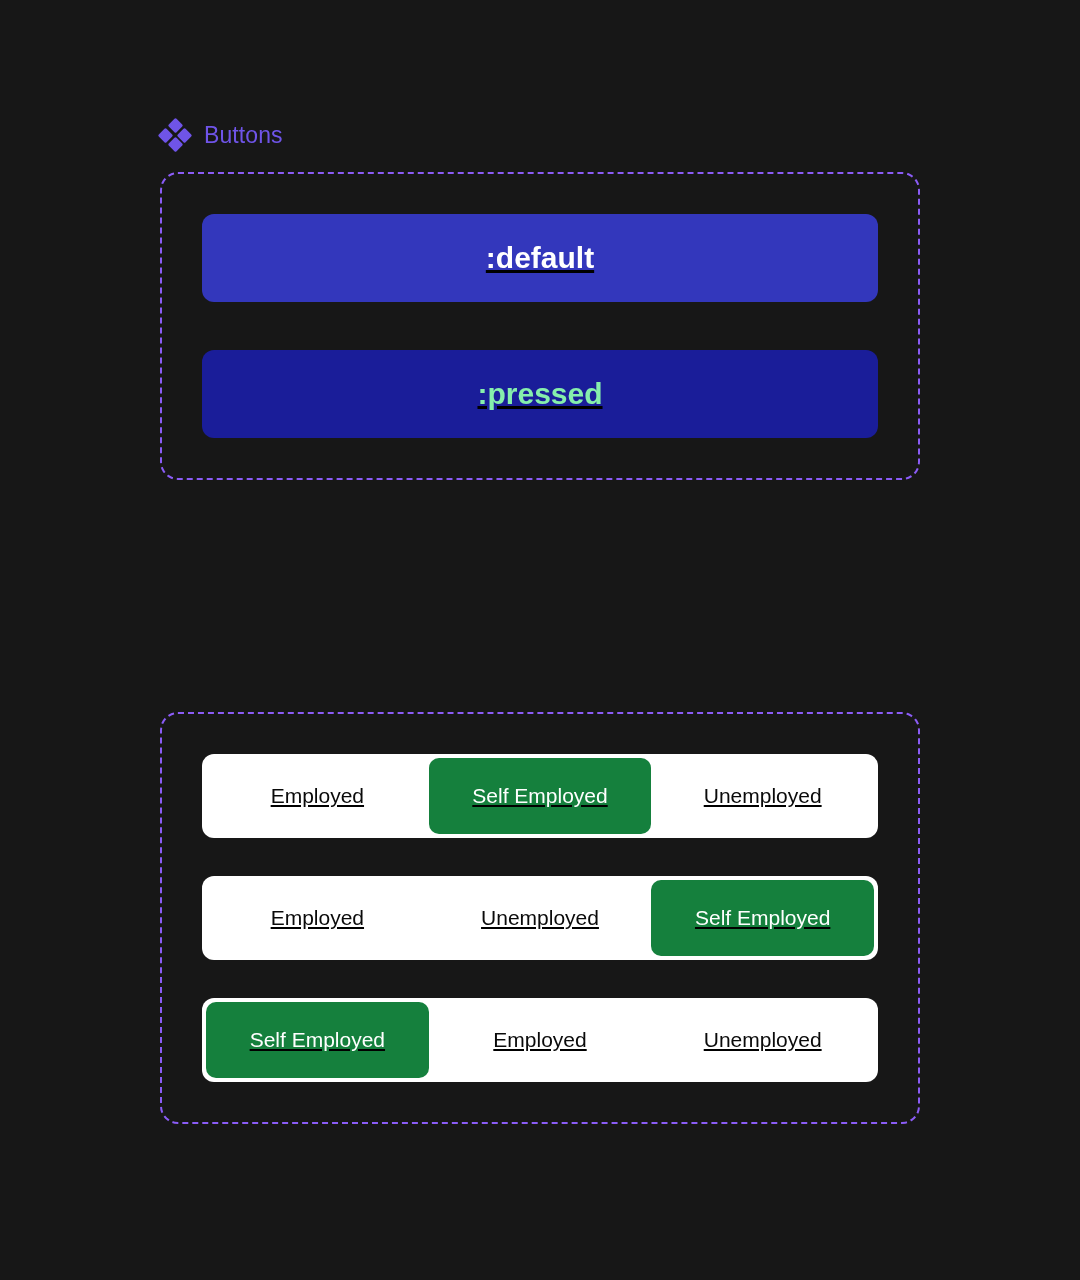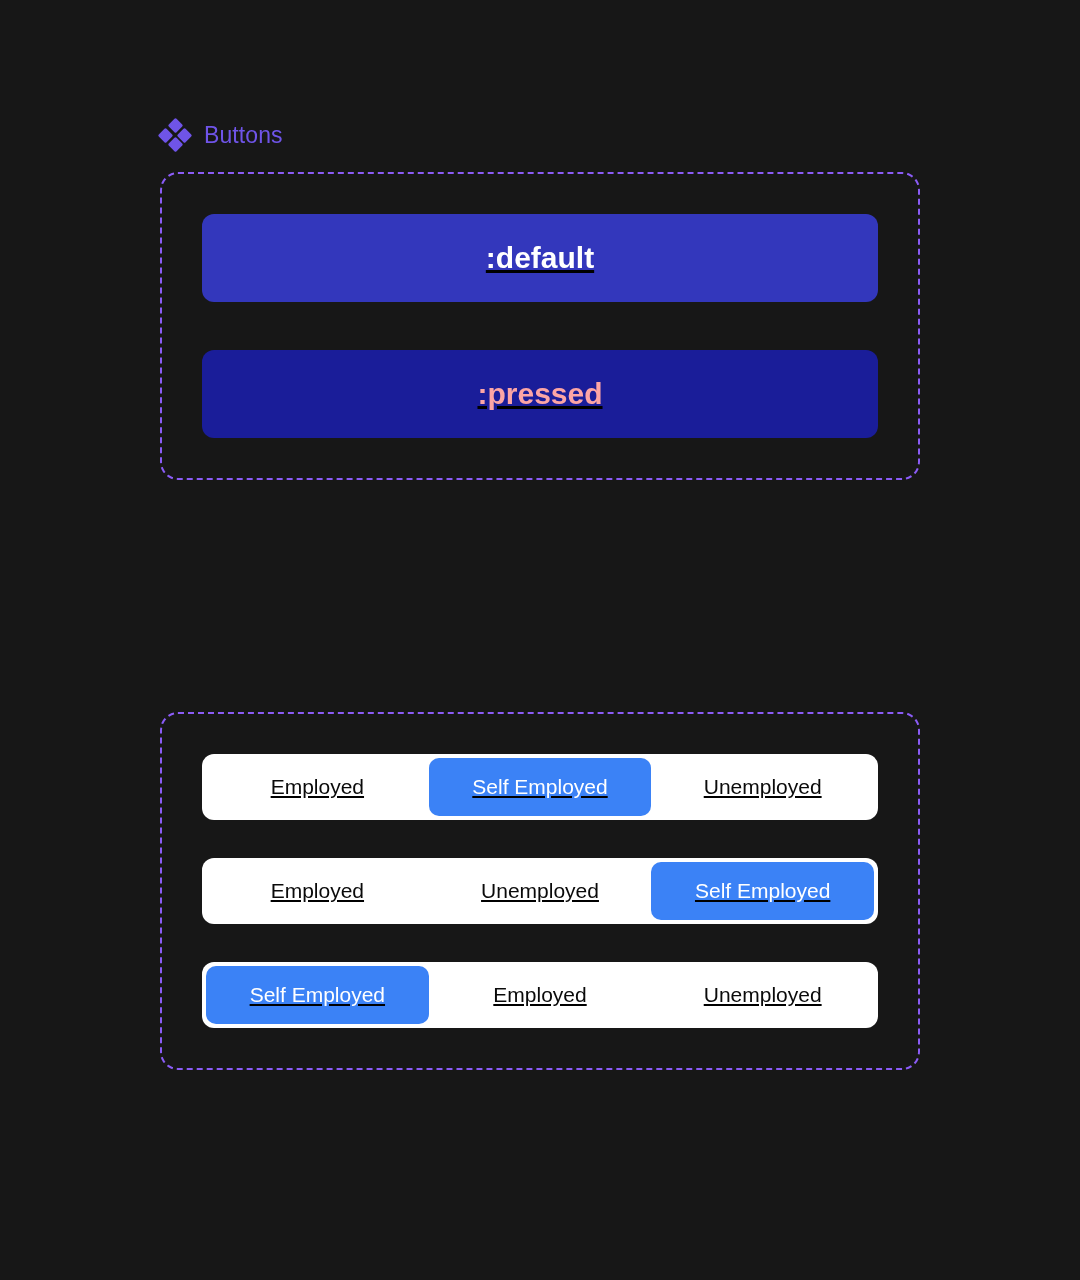--- a/index.html
+++ b/index.html
@@ -46,57 +46,57 @@
     border:none; border-radius:12px;
     display:flex; align-items:center; justify-content:center;
     font-family:"Liberation Sans", sans-serif;
     font-size:30px; font-weight:bold; color:#ffffff;
     cursor:pointer; user-select:none;
   }
   .btn + .btn { margin-top:48px; }
 
   
   .tabgroup {
-    width:100%; height:66px;
+    width:100%; height:84px;
     background:#ffffff;
     border-radius:12px;
     display:flex; align-items:stretch;
     padding:4px;
   }
   .tabgroup + .tabgroup { margin-top:38px; }
   .tab {
     flex:1 1 0;
     display:flex; align-items:center; justify-content:center;
     font-family:"Liberation Sans", sans-serif;
     font-size:21px; color:#0a0a0a;
     border-radius:10px;
     cursor:pointer; user-select:none;
     white-space:nowrap;
   }
-  .tab.selected { background:#3b82f6; color:#ffffff; }
+  .tab.selected { background:#15803d; color:#ffffff; }
 </style>
 </head>
 <body>
 
 <div class="page">
 
   <div class="section" style="top:118px;">
     <div class="sec-head">
       <span class="diamond-icon">
         <i class="d-top"></i>
           <i class="d-left"></i>
           <i class="d-right"></i>
           <i class="d-bot"></i>
       </span>
       <span class="sec-title">Buttons</span>
     </div>
 
     <div class="frame" id="buttons-frame">
         <button class="btn" style="background: rgb(51, 55, 188); color: rgb(255, 255, 255);">:default</button>
-        <button class="btn" style="background: rgb(26, 29, 153); color: #fca5a5;">:pressed</button>
+        <button class="btn" style="background: rgb(26, 29, 153); color: #86efac;">:pressed</button>
       </div>
   </div>
 
   <div class="section" style="top:712px;">
 
     <div class="frame" id="tabs-frame">
         <div class="tabgroup">
           <div class="tab">Employed</div>
           <div class="tab selected">Self Employed</div>
           <div class="tab">Unemployed</div>

